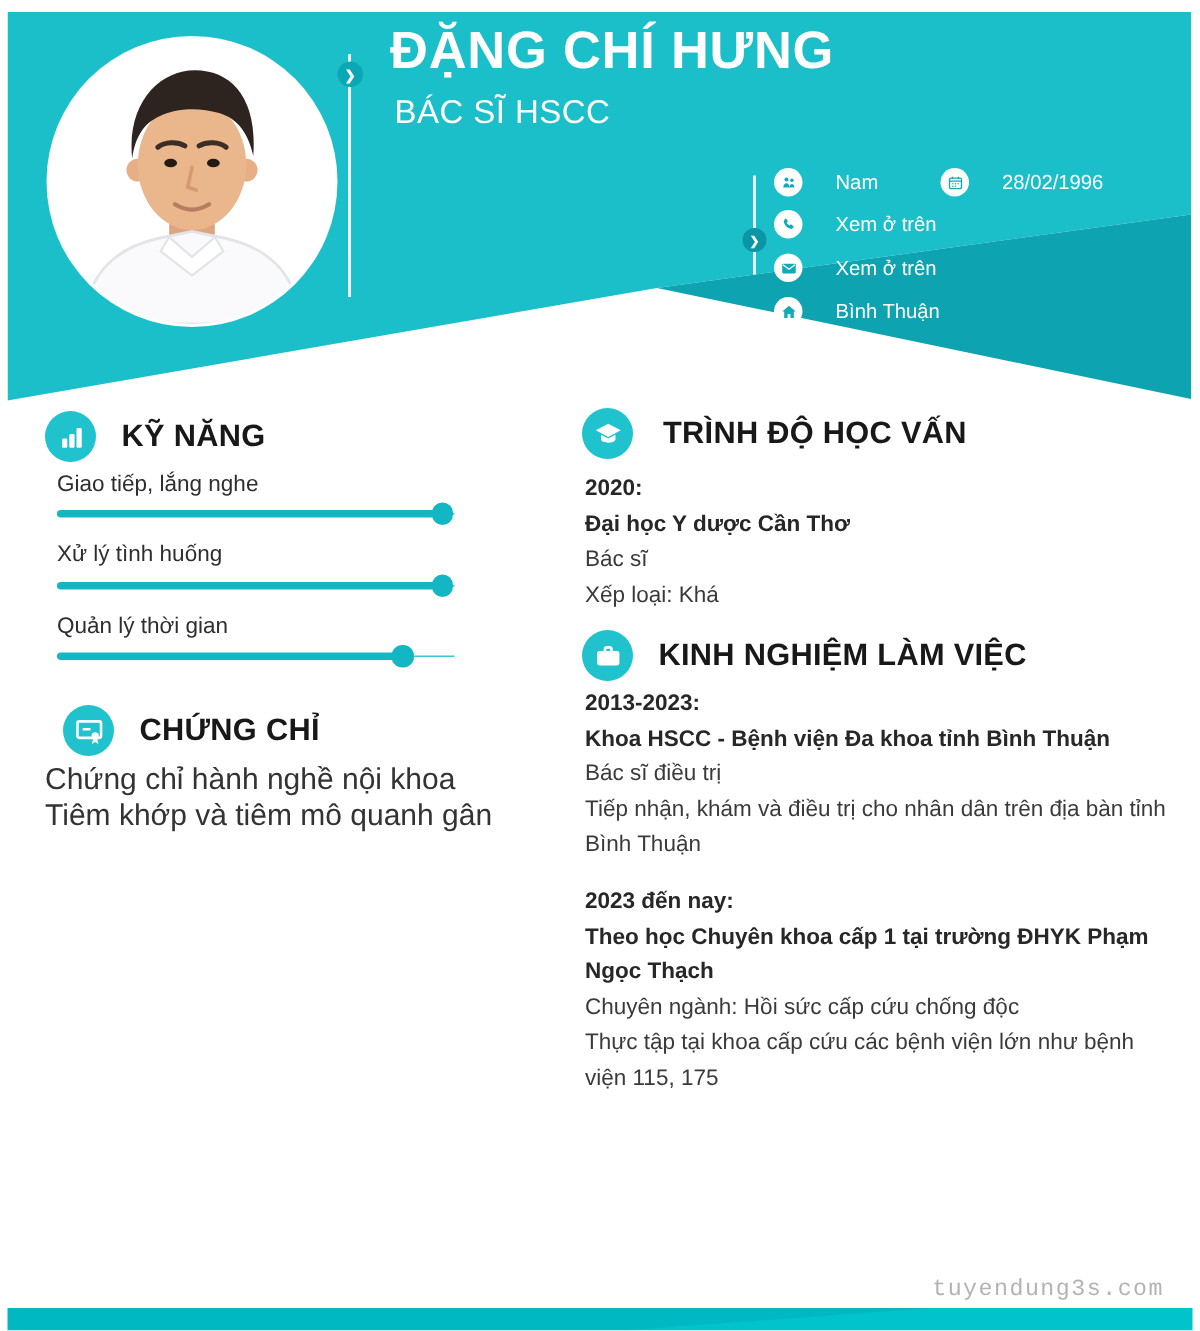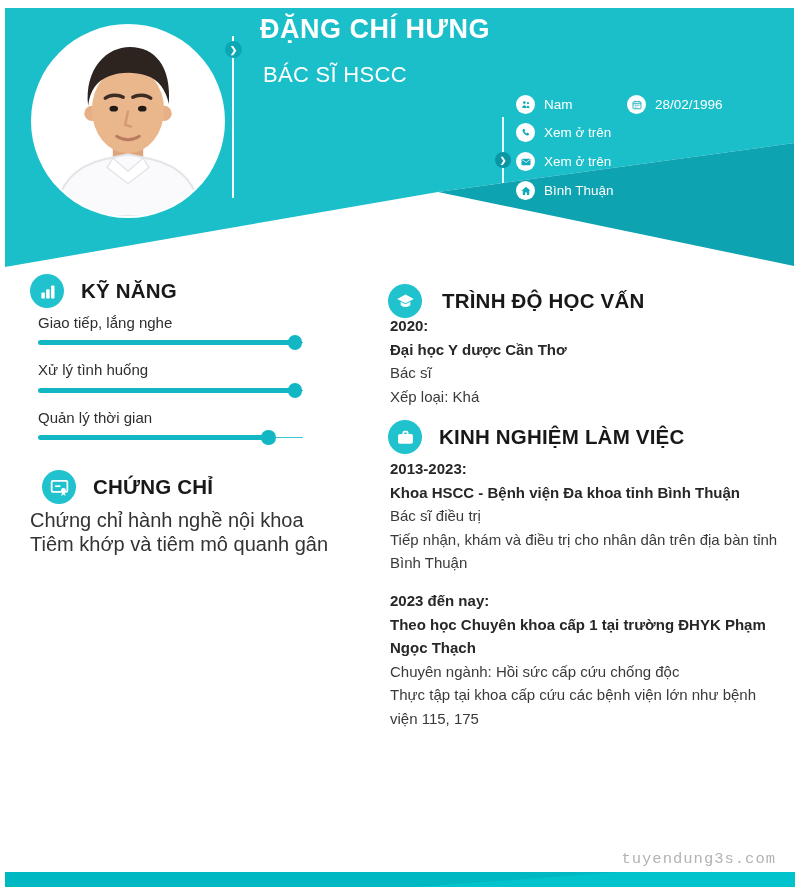--- a/index.html
+++ b/index.html
@@ -20,46 +20,46 @@
   }
   .photo-ring svg{width:100%;height:100%;display:block;}
   .name-divider{left:232px;top:36px;width:2px;height:162px;background:#ffffff;opacity:.95;}
   .badge{
     border-radius:50%;display:flex;align-items:center;justify-content:center;
     color:#ffffff;font-weight:bold;
   }
   .name-badge{left:225px;top:41px;width:17px;height:17px;background:#0ca7b5;font-size:9px;}
   .info-badge{left:495px;top:152px;width:16px;height:16px;background:#0b96a6;font-size:8px;}
   .cv-name{
-    left:260px;top:14px;width:520px;color:#ffffff;font-size:27px;font-weight:bold;
+    left:260px;top:14px;width:520px;color:#ffffff;font-size:35px;font-weight:bold;
     letter-spacing:.5px;white-space:nowrap;
   }
   .cv-title{left:263px;top:62px;color:#ffffff;font-size:22px;font-weight:500;letter-spacing:.3px;}
   .info-divider{left:502px;top:117px;width:2px;height:66px;background:#ffffff;opacity:.9;}
-  .info-item{display:flex;align-items:center;gap:9px;height:19px;}
+  .info-item{display:flex;align-items:center;gap:22px;height:19px;margin-top:17px;}
   .info-ico{
     width:19px;height:19px;border-radius:50%;background:#ffffff;flex:0 0 19px;
     display:flex;align-items:center;justify-content:center;color:#10aab8;
   }
   .info-ico svg{width:12px;height:12px;display:block;}
   .info-label{color:#ffffff;font-size:13.5px;white-space:nowrap;}
   .i1{left:516px;top:95px;}  .i2{left:627px;top:95px;}
   .i3{left:516px;top:123px;} .i4{left:516px;top:152px;} .i5{left:516px;top:181px;}
 
   
   .section-head{display:flex;align-items:center;gap:17px;}
   .section-ico{
     width:34px;height:34px;border-radius:50%;background:#1fc2cd;flex:0 0 34px;
     display:flex;align-items:center;justify-content:center;color:#ffffff;
   }
   .section-ico svg{width:21px;height:21px;display:block;}
   .section-title{font-size:20.5px;font-weight:bold;color:#181818;letter-spacing:.2px;white-space:nowrap;}
   .sh-skills{left:30px;top:274px;text-align:center;}
   .sh-certs{left:42px;top:470px;}
-  .sh-edu{left:388px;top:284px;gap:20px;}
+  .sh-edu{left:388px;top:272px;gap:20px;}
   .sh-exp{left:388px;top:420px;}
 
   
   .skill-label{left:38px;width:270px;font-size:15px;color:#2e2e2e;white-space:nowrap;}
   .sl1{top:314px;} .sl2{top:361px;} .sl3{top:409px;}
   .track{left:38px;width:265px;height:15px;}
   .t1{top:335px;} .t2{top:383px;} .t3{top:430px;}
   .track-line{position:absolute;left:0;right:0;top:6.7px;height:1.6px;background:#3cc7d1;}
   .track-fill{position:absolute;left:0;top:5.2px;height:4.6px;border-radius:3px;background:#12b7c3;}
   .track-dot{position:absolute;right:-7px;top:-4.8px;width:14.5px;height:14.5px;border-radius:50%;background:#12b7c3;}

